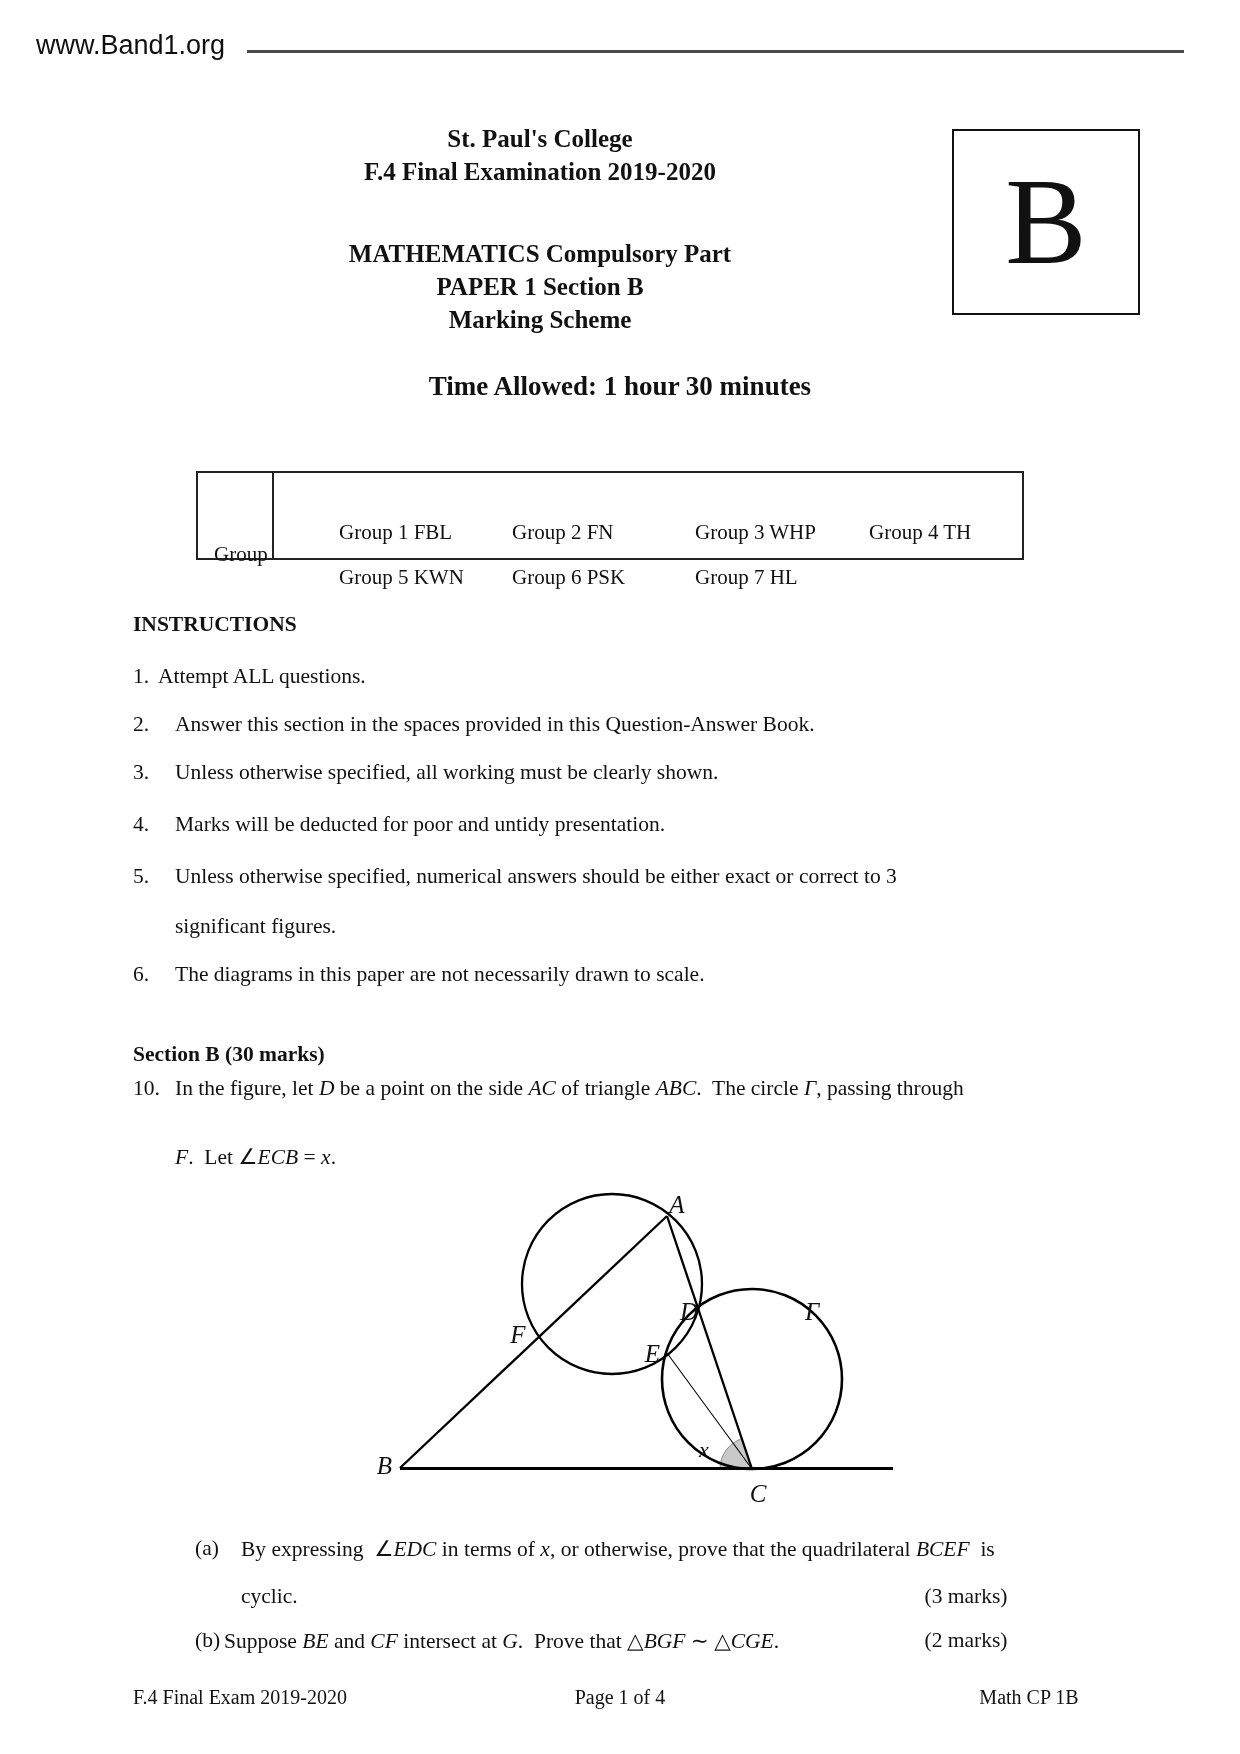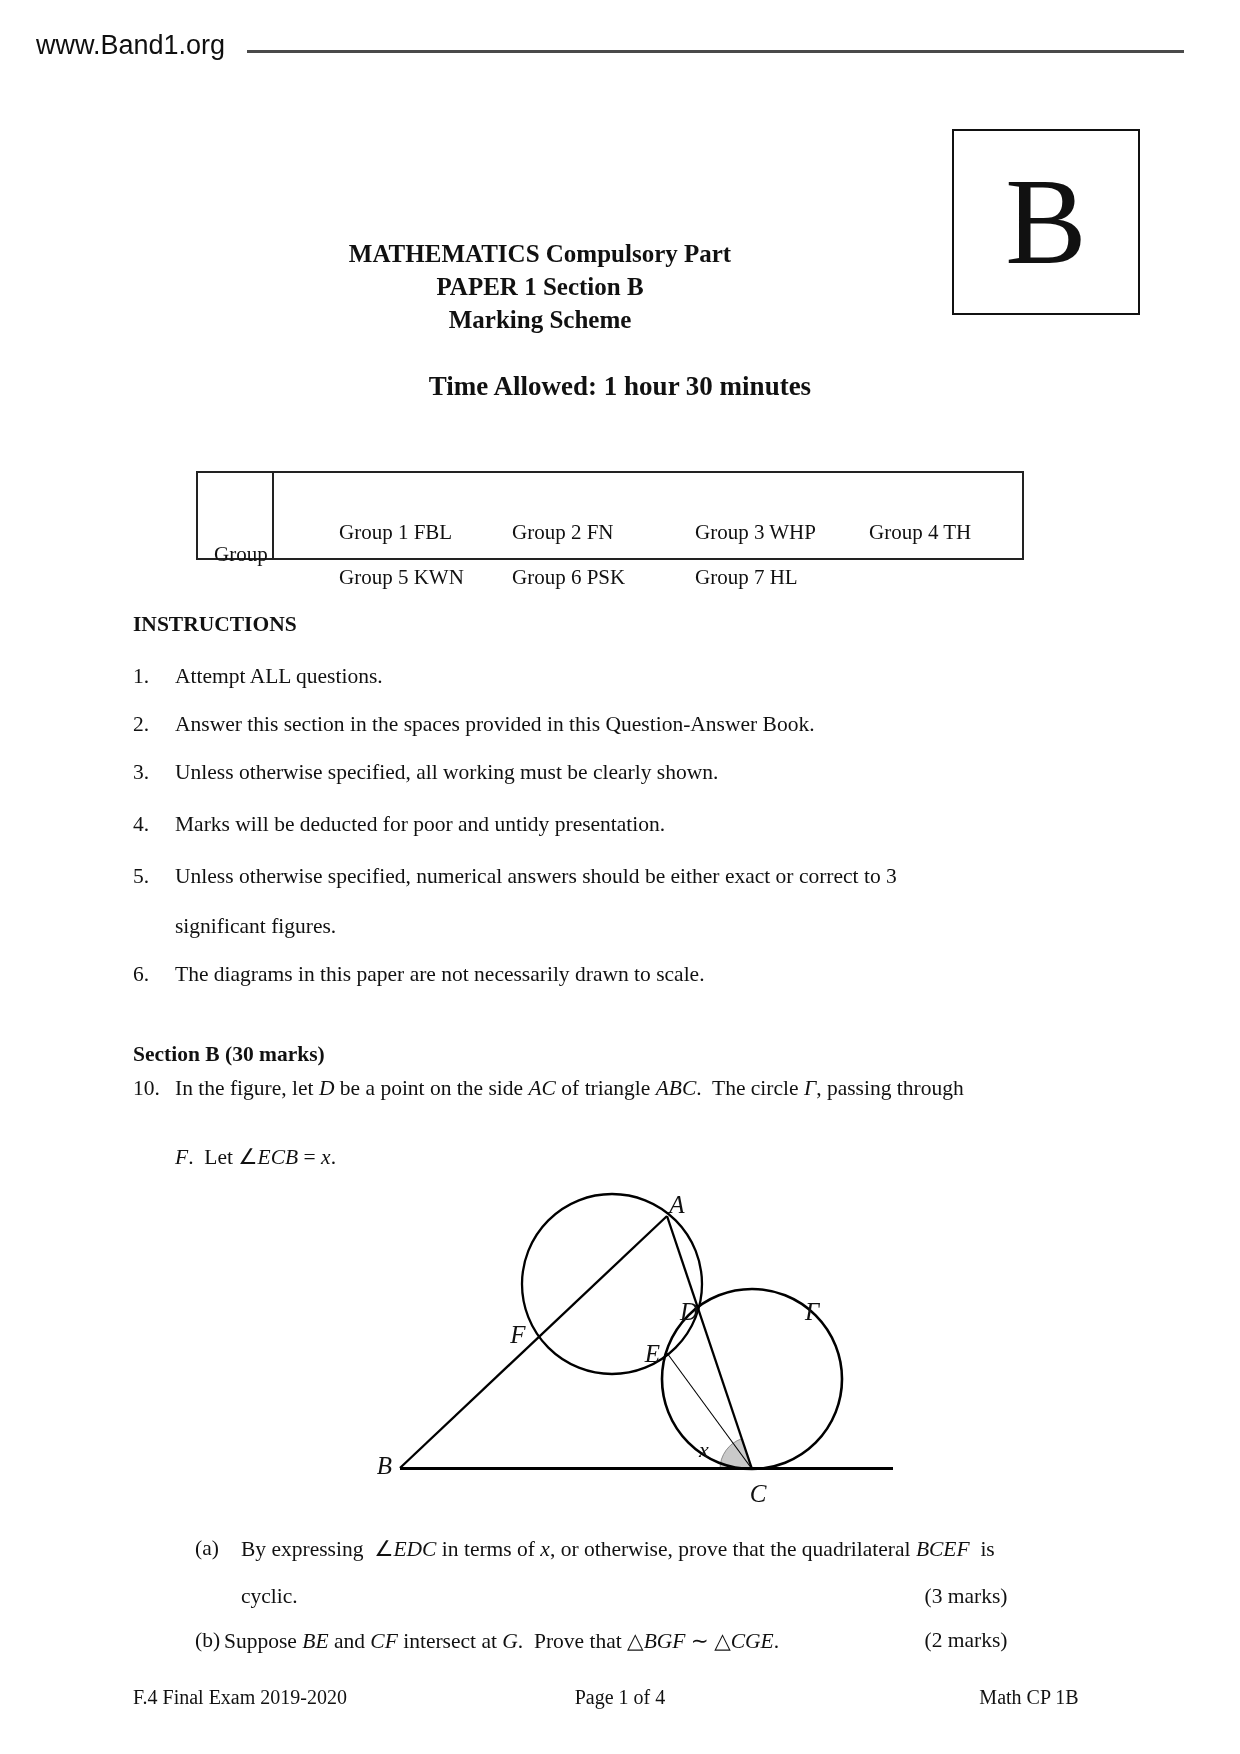--- a/index.html
+++ b/index.html
@@ -30,20 +30,22 @@
   .foot{font-size:20px;top:1686px;}
 </style>
 </head>
 <body>
 
 <div class="page">
 
   <div class="abs site">www.Band1.org</div>
   <div class="abs rule"></div>
 
+  <div class="abs tline" style="top:125px">St. Paul's College</div>
+  <div class="abs tline" style="top:158px">F.4 Final Examination 2019-2020</div>
   <div class="abs tline" style="top:240px">MATHEMATICS Compulsory Part</div>
   <div class="abs tline" style="top:273px">PAPER 1 Section B</div>
   <div class="abs tline" style="top:306px">Marking Scheme</div>
   <div class="abs time">Time Allowed: 1 hour 30 minutes</div>
 
   <div class="abs badge">
     <span>B</span>
   </div>
 
   <div class="abs gtable"></div>
@@ -53,21 +55,21 @@
   <div class="abs cell" style="left:512px;top:480px">Group 2 FN</div>
   <div class="abs cell" style="left:695px;top:480px">Group 3 WHP</div>
   <div class="abs cell" style="left:869px;top:480px">Group 4 TH</div>
   <div class="abs cell" style="left:339px;top:525px">Group 5 KWN</div>
   <div class="abs cell" style="left:512px;top:525px">Group 6 PSK</div>
   <div class="abs cell" style="left:695px;top:525px">Group 7 HL</div>
 
   <div class="abs h-bold" style="left:133px;top:612px">INSTRUCTIONS</div>
 
   <div class="abs body-t" style="left:133px;top:664px">1.</div>
-  <div class="abs body-t" style="left:175px;top:664px">Attempt ALL questions.</div>
+  <div class="abs body-t" style="left:158px;top:664px">Attempt ALL questions.</div>
   <div class="abs body-t" style="left:133px;top:712px">2.</div>
   <div class="abs body-t" style="left:175px;top:712px">Answer this section in the spaces provided in this Question-Answer Book.</div>
   <div class="abs body-t" style="left:133px;top:760px">3.</div>
   <div class="abs body-t" style="left:175px;top:760px">Unless otherwise specified, all working must be clearly shown.</div>
   <div class="abs body-t" style="left:133px;top:812px">4.</div>
   <div class="abs body-t" style="left:175px;top:812px">Marks will be deducted for poor and untidy presentation.</div>
   <div class="abs body-t" style="left:133px;top:864px">5.</div>
   <div class="abs body-t" style="left:175px;top:864px">Unless otherwise specified, numerical answers should be either exact or correct to 3</div>
   <div class="abs body-t" style="left:175px;top:914px">significant figures.</div>
   <div class="abs body-t" style="left:133px;top:962px">6.</div>

